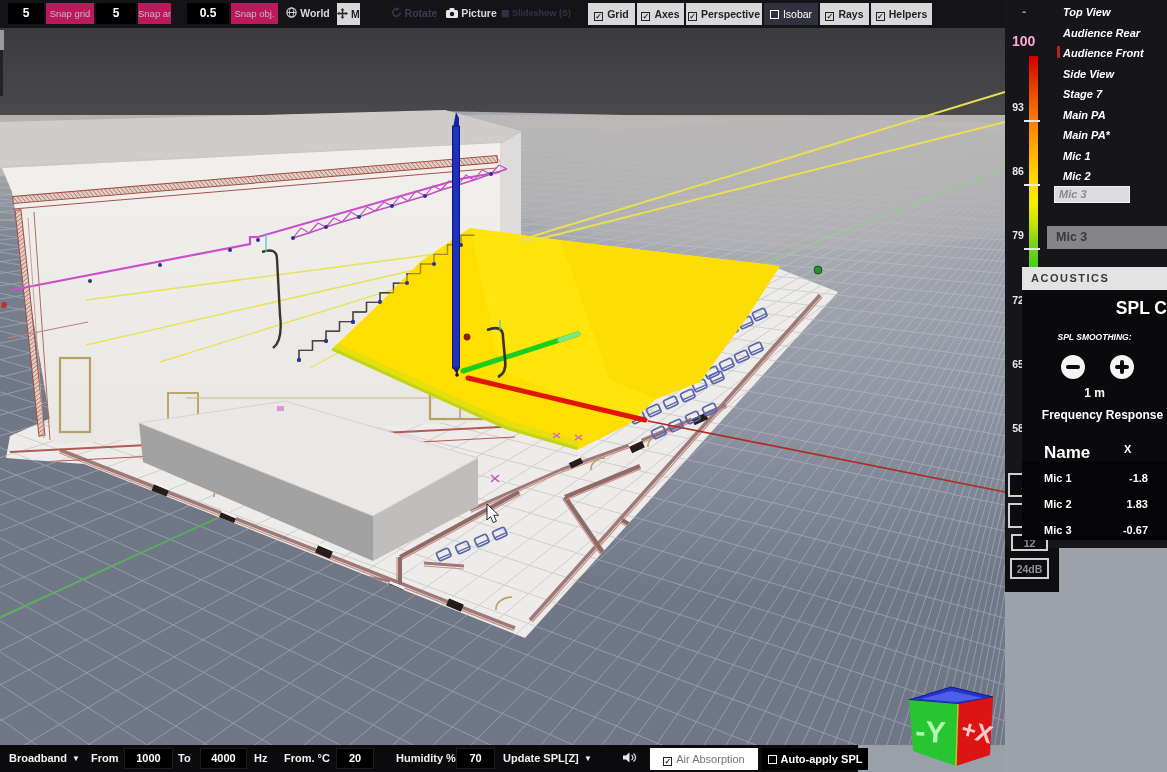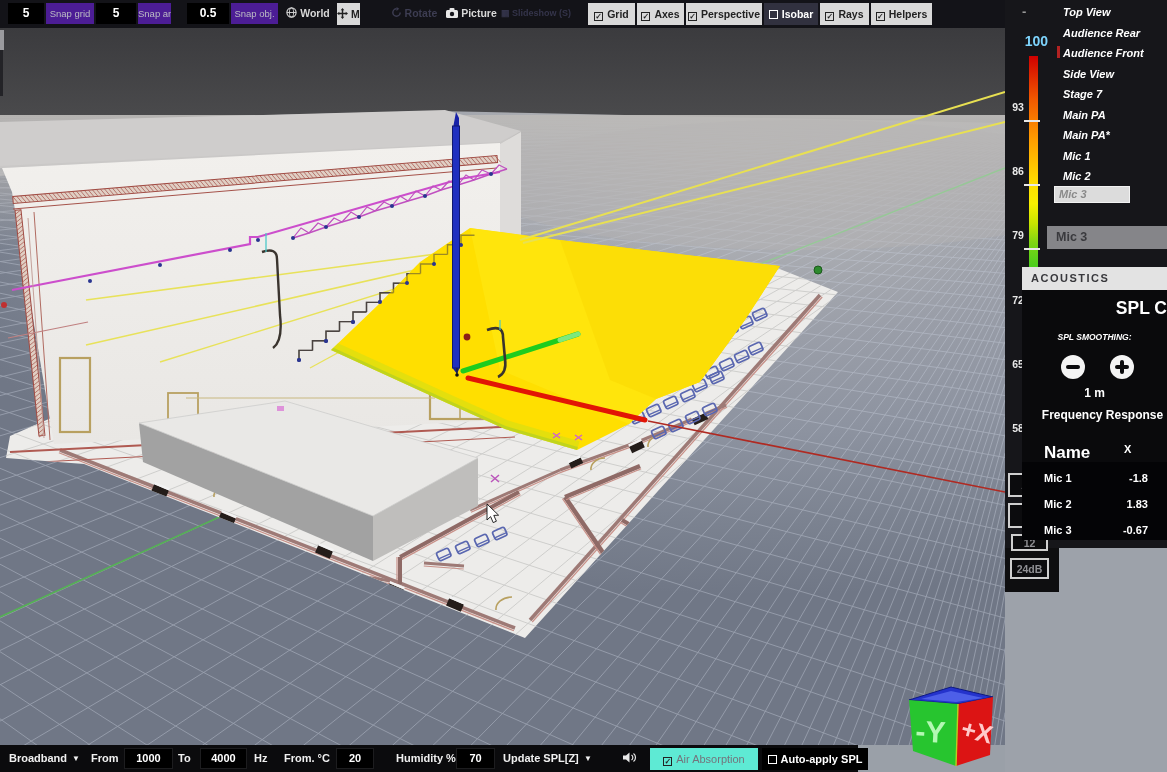--- a/index.html
+++ b/index.html
@@ -1,22 +1,22 @@
 <!DOCTYPE html>
 <html><head><meta charset="utf-8"><style>
 *{margin:0;padding:0;box-sizing:border-box}
 body{width:1167px;height:772px;overflow:hidden;font-family:"Liberation Sans",sans-serif;background:#16161a;position:relative}
 .abs{position:absolute}
 #vp3d{position:absolute;left:0;top:0}
 #topbar{position:absolute;left:0;top:0;width:1005px;height:28px;background:#131318}
 .tin{position:absolute;top:3px;height:21px;background:#000;color:#fff;font-weight:bold;font-size:12px;text-align:center;line-height:21px;white-space:nowrap;overflow:hidden}
-.tbtn{position:absolute;top:3px;height:21px;background:#4c1d95;color:#bcbcc4;font-size:9.5px;text-align:center;line-height:21px;white-space:nowrap;overflow:hidden}
+.tbtn{position:absolute;top:3px;height:21px;background:#be185d;color:#bcbcc4;font-size:9.5px;text-align:center;line-height:21px;white-space:nowrap;overflow:hidden}
 .tlab{position:absolute;top:3px;height:21px;color:#d8d8d8;font-size:10.5px;font-weight:bold;text-align:center;line-height:21px;white-space:nowrap;overflow:hidden}
 .lbtn{position:absolute;top:3px;height:22px;background:#d9d9d9;color:#222;font-size:10.5px;font-weight:bold;text-align:center;line-height:22px;white-space:nowrap;overflow:hidden}
-.dbtn{position:absolute;top:3px;height:22px;background:#31313f;color:#fff;font-size:10.5px;font-weight:bold;text-align:center;line-height:22px;white-space:nowrap;overflow:hidden}
+.dbtn{position:absolute;top:3px;height:22px;background:#31313f;color:#fff;font-size:10.5px;font-weight:normal;text-align:center;line-height:22px;white-space:nowrap;overflow:hidden}
 .cb{display:inline-block;width:9px;height:9px;border:1.5px solid #222;font-size:8px;line-height:7px;vertical-align:-1px;margin-right:4px;font-weight:bold;text-align:center}
 #botbar{position:absolute;left:0;top:745px;width:858px;height:27px;background:#0b0b0d}
 .blab{position:absolute;top:0;height:27px;color:#f0f0f0;font-size:11px;font-weight:bold;line-height:27px;white-space:nowrap}
 .bin{position:absolute;top:3px;height:21px;background:#000;border:1px solid #1d1d1f;color:#fff;font-weight:bold;font-size:11px;text-align:center;line-height:19px}
 #sidebar{position:absolute;left:1005px;top:0;width:162px;height:548px;background:#16161a}
 #sbgrey{position:absolute;left:1005px;top:548px;width:162px;height:224px;background:#9da2aa}
 .vitem{font-style:italic;font-weight:bold;font-size:11px;color:#fff;height:20.5px;line-height:20.5px;white-space:nowrap}
 .clab{position:absolute;left:1008px;width:20px;text-align:center;color:#e8e8e8;font-size:10.5px;font-weight:bold}
 .dbb{position:absolute;border:2px solid #cfcfcf;color:#8f8f93;font-weight:bold;font-size:10.5px;text-align:center;background:#0c0c0e}
 </style></head>
@@ -648,21 +648,21 @@
 <polygon points="958,704 993,697 990,755 956,766" fill="#dc1414"></polygon>
 <line x1="958" y1="704" x2="956" y2="766" stroke="#b8d020" stroke-width="1.4"></line>
 <text x="930" y="742" font-family="Liberation Sans, sans-serif" font-size="30" font-weight="bold" fill="#b4f8b4" transform="rotate(3 930 742)" text-anchor="middle">-Y</text>
 <text x="975" y="740" font-family="Liberation Sans, sans-serif" font-size="25" font-weight="bold" fill="#ffc9c9" transform="rotate(14 975 740)" text-anchor="middle">+X</text>
 </g>
 </svg></div>
 <div id="sbgrey"></div>
 <div class="abs" style="left:1005px;top:548px;width:54px;height:44px;background:#0e0e10"></div>
 <div id="sidebar"></div>
 <div class="abs" style="left:1022px;top:4px;color:#999;font-size:13px;font-weight:bold">-</div>
-<div class="abs" style="left:1012px;top:33px;width:36px;text-align:right;color:#7dd3fc;font-size:14px;font-weight:bold">100</div>
+<div class="abs" style="left:1012px;top:33px;width:36px;text-align:left;color:#f9a8d4;font-size:14px;font-weight:bold">100</div>
 <div class="abs" style="left:1029px;top:56px;width:9px;height:492px;background:linear-gradient(#d00000,#f25a00 9%,#ff9d00 17%,#ffd800 25%,#f8ee00 30%,#c8e400 34%,#7ed414 38%,#3ecc20 44%,#28dd33 60%,#2ee844)"></div>
 <div class="abs" style="left:1024px;top:120px;width:16px;height:2px;background:#e8e8e8"></div>
 <div class="abs" style="left:1024px;top:184px;width:16px;height:2px;background:#e8e8e8"></div>
 <div class="abs" style="left:1024px;top:248px;width:16px;height:2px;background:#e8e8e8"></div>
 <div class="clab" style="top:101px">93</div>
 <div class="clab" style="top:165px">86</div>
 <div class="clab" style="top:229px">79</div>
 <div class="clab" style="top:294px">72</div>
 <div class="clab" style="top:358px">65</div>
 <div class="clab" style="top:422px">58</div>
@@ -749,14 +749,14 @@
  <div class="blab" style="left:284px">From. °C</div>
  <div class="bin" style="left:336px;width:38px">20</div>
  <div class="blab" style="left:396px">Humidity %</div>
  <div class="bin" style="left:456px;width:39px">70</div>
  <div class="blab" style="left:503px">Update SPL[Z]</div>
  <div class="blab" style="left:584px;font-size:8px">▼</div>
  <div class="blab" style="left:623px"><svg width="14" height="11" viewBox="0 0 14 11" style="vertical-align:-1px">
         <polygon points="0,3.5 3,3.5 6.5,0.5 6.5,10.5 3,7.5 0,7.5" fill="#e8e8e8"></polygon>
         <path d="M8.5,3 a3,3 0 0 1 0,5 M10.5,1.5 a5,5 0 0 1 0,8" fill="none" stroke="#e8e8e8" stroke-width="1.2"></path>
       </svg></div>
- <div class="abs" style="left:650px;top:3px;width:108px;height:22px;background:#5eead4;color:#74747c;font-size:11px;line-height:22px;text-align:center"><span class="cb" style="border-color:#222;color:#222">✓</span>Air Absorption</div>
+ <div class="abs" style="left:650px;top:3px;width:108px;height:22px;background:#ffffff;color:#74747c;font-size:11px;line-height:22px;text-align:center"><span class="cb" style="border-color:#222;color:#222">✓</span>Air Absorption</div>
  <div class="abs" style="left:762px;top:3px;width:106px;height:22px;background:#000;color:#fff;font-size:11px;font-weight:bold;line-height:22px;text-align:center"><span class="cb" style="border-color:#fff"></span>Auto-apply SPL</div>
 </div>
 </body></html>

